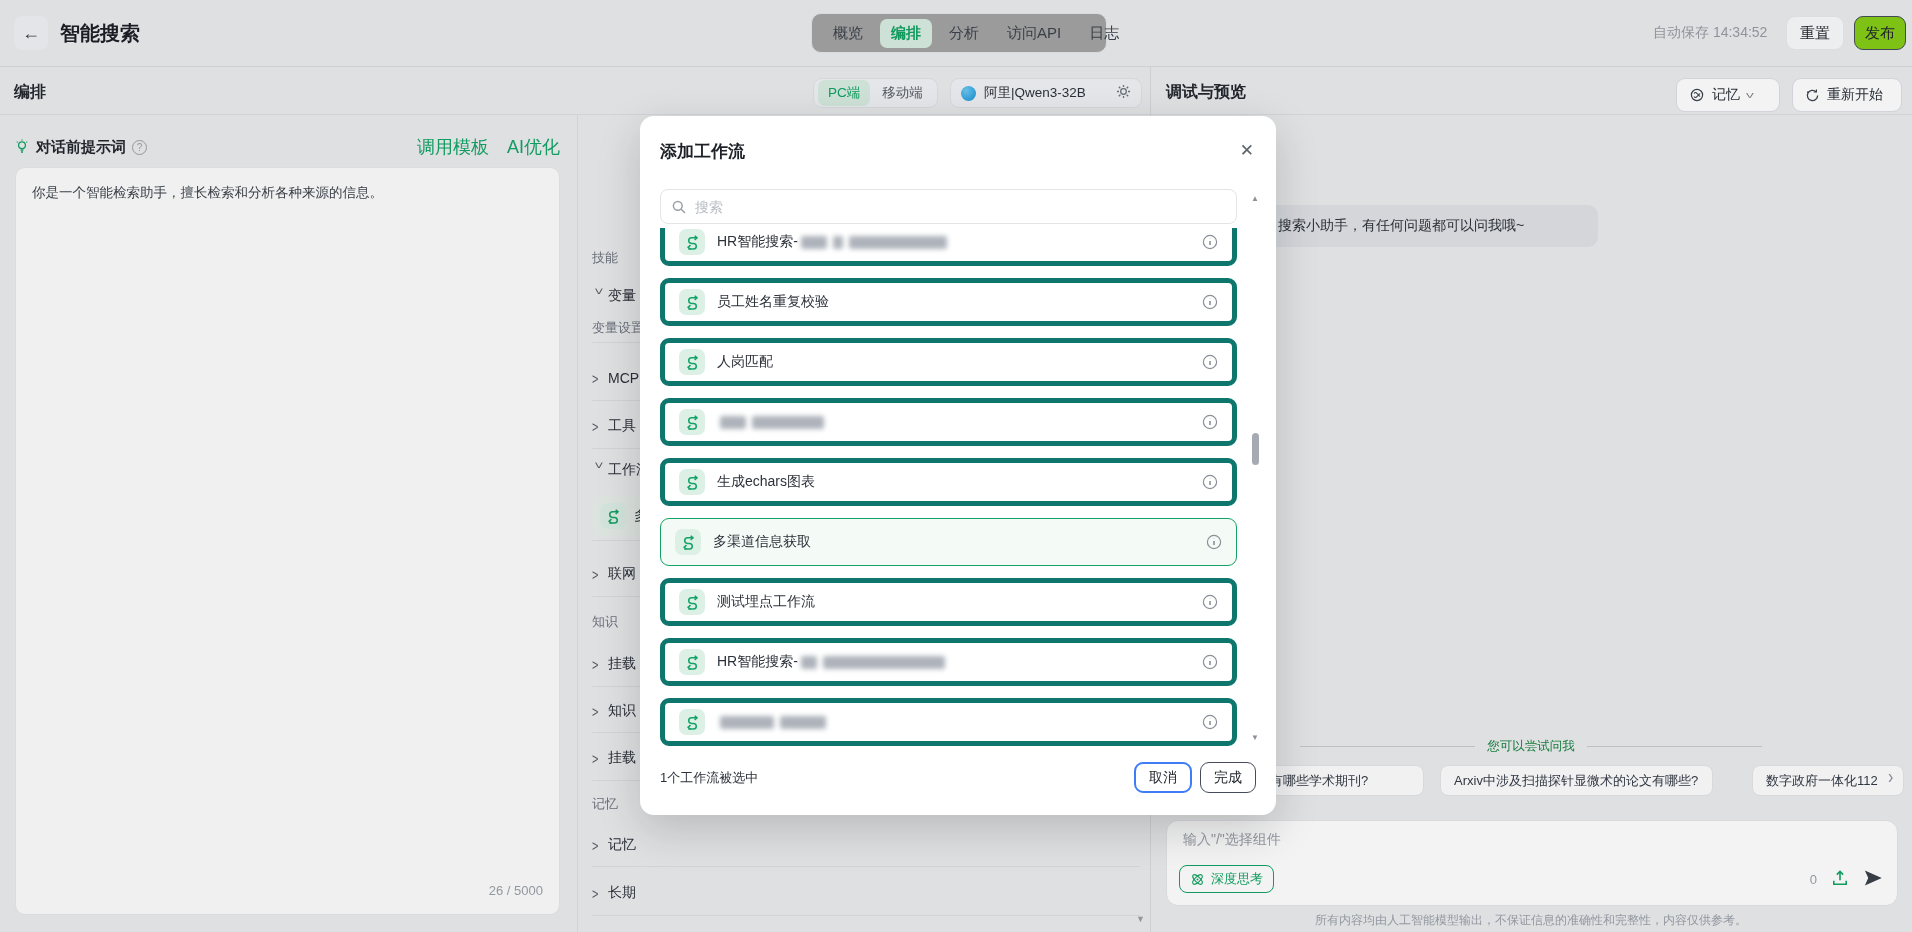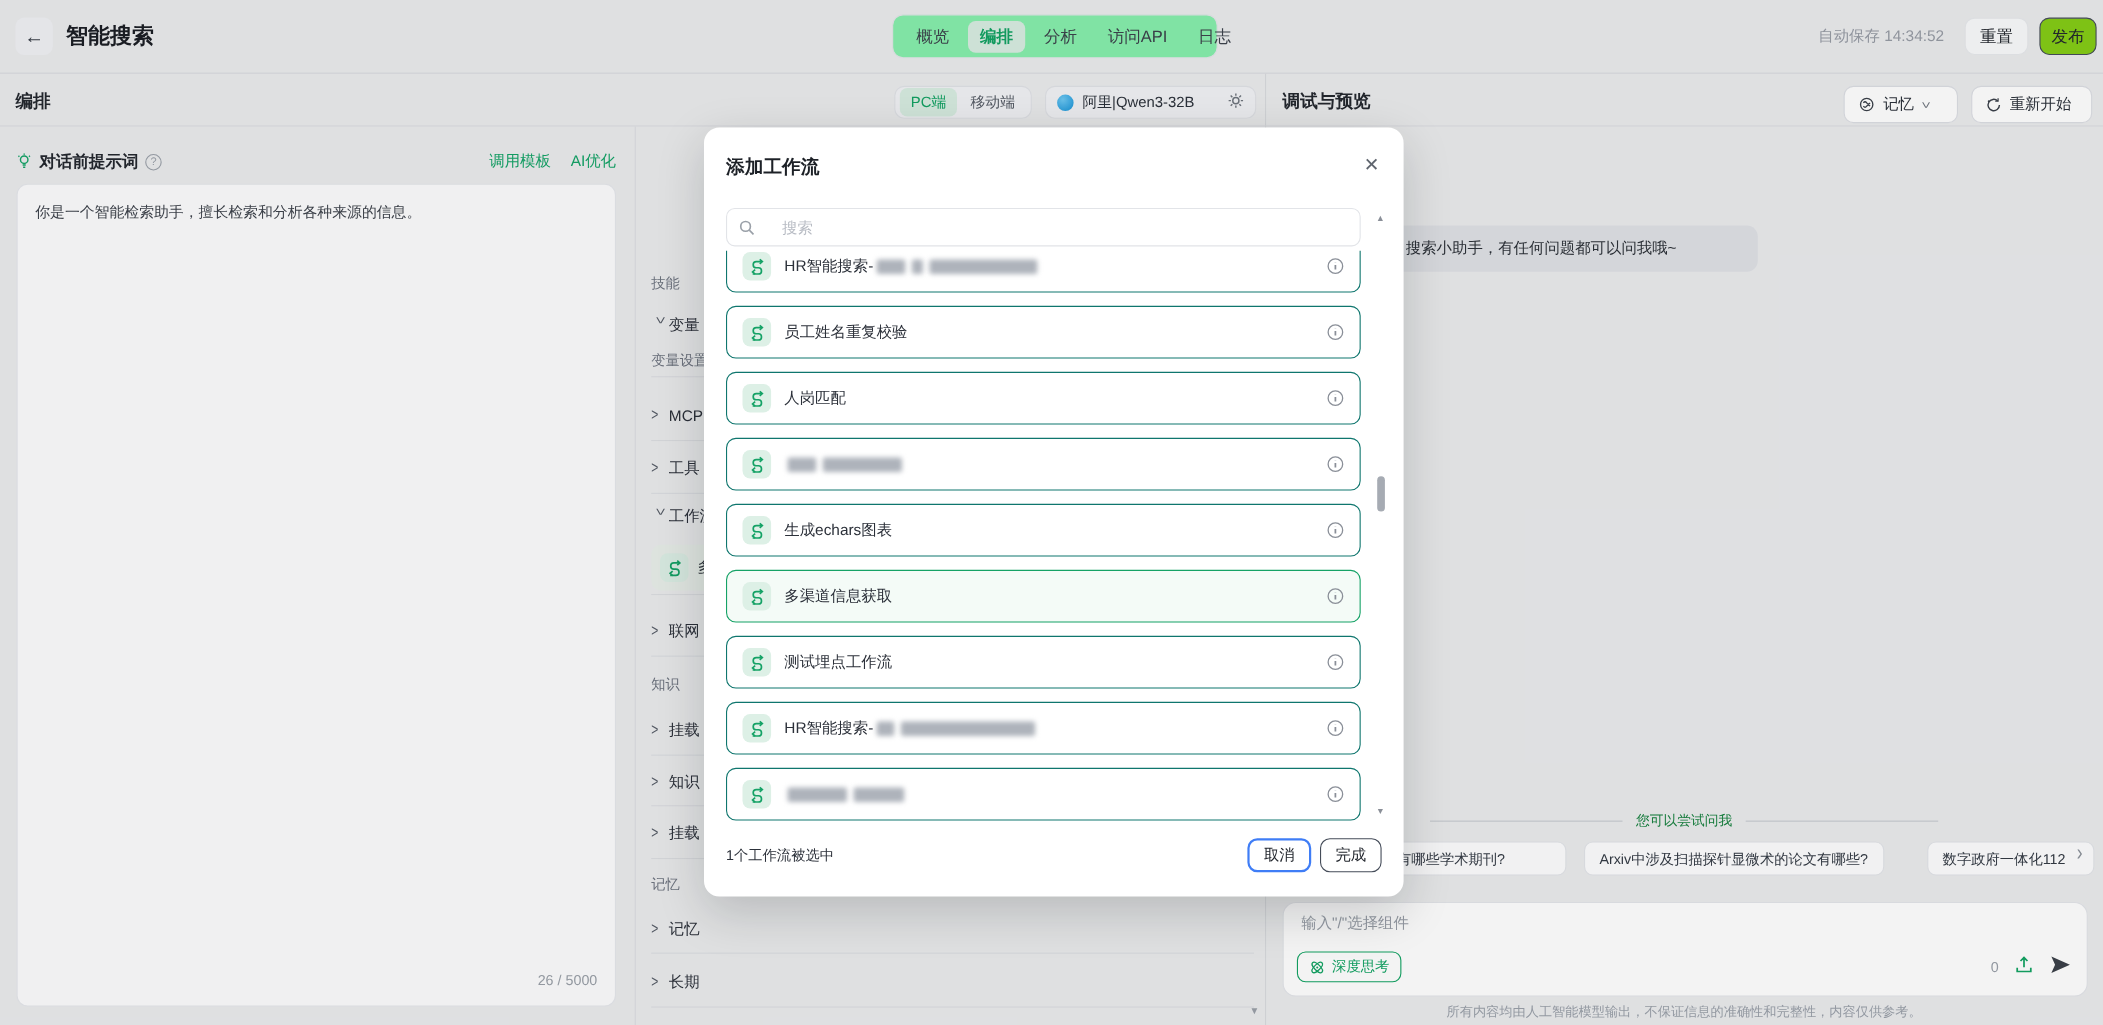--- a/index.html
+++ b/index.html
@@ -10,21 +10,21 @@
 
   
   .topbar-line { left:0; top:66px; width:1912px; height:1px; background:#d9dbde; }
   .subhead-line { left:0; top:114px; width:1912px; height:1px; background:#dcdee2; }
   .vdiv-left { left:577px; top:115px; width:1px; height:817px; background:#dcdee2; }
   .vdiv-right { left:1150px; top:67px; width:1px; height:865px; background:#d9dbde; }
 
   .back-btn { left:14px; top:16px; width:34px; height:34px; border-radius:8px; background:#f0f1f4; display:flex; align-items:center; justify-content:center; color:#3a4049; font-size:18px; cursor:pointer; }
   .page-title { left:60px; top:14px; font-size:20px; font-weight:bold; color:#1b1e24; line-height:38px; }
 
-  .tabgroup { left:811px; top:13px; height:40px; width:296px; background:#86efac; border:1px solid #e4e6e9; border-radius:10px; display:flex; align-items:center; padding:0 10px; gap:6px; }
+  .tabgroup { left:811px; top:13px; height:40px; width:296px; background:#a3a3a3; border:1px solid #e4e6e9; border-radius:10px; display:flex; align-items:center; padding:0 10px; gap:6px; }
   .tab { font-size:15px; color:#3c424b; padding:5px 11px; border-radius:7px; cursor:pointer; white-space:nowrap; }
   .tab.active { background:#d7ede1; color:#12a263; font-weight:bold; } 
   .txt-muted { color:#969ba4; }
   .btn { display:flex; align-items:center; justify-content:center; border-radius:9px; font-size:15px; cursor:pointer; background:#84cc16; }
   .reset-btn { left:1786px; top:16px; width:58px; height:34px; background:#f9fafb; border:1px solid #e7e9ec; }
   .publish-btn { left:1854px; top:16px; width:52px; height:34px; border:1.5px solid #454c59; }
 
   
   .panel-title { font-size:16px; font-weight:bold; color:#23272e; }
   .seg { left:813px; top:78px; height:30px; background:#f1f2f5; border:1px solid #e0e2e6; border-radius:9px; display:flex; align-items:center; padding:0 4px; gap:2px; }
@@ -35,21 +35,21 @@
   .model-name { font-size:13.5px; color:#2c323b; white-space:nowrap; }
   .gear { color:#6f757e; font-size:14px; margin-left:auto; }
 
   .hbtn { height:34px; background:#fff; border:1px solid #dcdee3; border-radius:9px; display:flex; align-items:center; gap:7px; padding:0 12px; font-size:14px; color:#2c323b; cursor:pointer; }
 
   
   .prompt-head { left:14px; top:133px; width:546px; height:28px; display:flex; align-items:center; }
   .bulb { color:#13a366; margin-right:6px; display:flex; }
   .p-title { font-size:15px; font-weight:bold; color:#23272e; }
   .q-circle { width:15px; height:15px; border:1px solid #9aa0a8; border-radius:50%; color:#9aa0a8; font-size:10px; display:inline-flex; align-items:center; justify-content:center; margin-left:6px; }
-  .green-link { color:#13a366; font-size:14px; cursor:pointer; }
+  .green-link { color:#13a366; font-size:18px; cursor:pointer; }
   .prompt-card { left:15px; top:167px; width:545px; height:748px; background:#fcfcfd; border:1px solid #e5e7eb; border-radius:10px; }
   .prompt-text { position:absolute; left:16px; top:14px; right:16px; font-size:13.5px; line-height:1.65; color:#3d424b; }
   .prompt-counter { position:absolute; right:16px; bottom:16px; font-size:13px; color:#9aa0a8; }
 
   
   #skills-col { left:582px; top:115px; width:566px; height:817px; overflow:hidden; }
   .sk-row { position:absolute; left:10px; width:548px; display:flex; align-items:center; }
   .sk-header { font-size:13px; color:#6f7580; }
   .sk-label { font-size:14px; color:#2c313a; white-space:nowrap; }
   .sk-sub { font-size:13px; color:#6f7580; }
@@ -74,25 +74,25 @@
   .count-0 { position:absolute; right:80px; bottom:18px; font-size:13px; color:#9aa0a9; }
   .upload-ico { position:absolute; right:48px; bottom:14px; cursor:pointer; }
   .send-ico { position:absolute; right:14px; bottom:13px; cursor:pointer; }
   .disclaimer { left:1160px; top:912px; width:742px; text-align:center; font-size:12px; color:#9aa0a9; }
 
   
   .overlay { left:0; top:0; width:1912px; height:932px; background:rgba(15,18,22,0.05); }
   .modal { left:640px; top:116px; width:636px; height:699px; background:#ffffff; border-radius:14px; box-shadow:0 14px 44px rgba(10,14,20,.18); }
   .modal-title { position:absolute; left:20px; top:24px; font-size:17px; font-weight:bold; color:#1d2127; }
   .modal-close { position:absolute; right:22px; top:24px; font-size:17px; color:#5f656e; cursor:pointer; }
-  .modal-search { position:absolute; left:20px; top:73px; width:577px; height:35px; border:1px solid #e2e4e8; border-radius:8px; display:flex; align-items:center; padding:0 10px; gap:24px; }
+  .modal-search { position:absolute; left:20px; top:73px; width:577px; height:35px; border:1px solid #e2e4e8; border-radius:8px; display:flex; align-items:center; padding:0 10px; gap:8px; }
   .modal-search input { border:none; outline:none; flex:1; font-size:14px; color:#2c323b; background:transparent; font-family:inherit; }
   .modal-search input::placeholder { color:#b8bcc4; }
   #wf-viewport { position:absolute; left:8px; top:112px; width:604px; height:522px; overflow:hidden; }
-  .wf-item { position:absolute; left:12px; width:577px; height:48px; background:#fff; border:1px solid #0f766e; border-radius:9px; display:flex; align-items:center; padding:0 14px; gap:12px; cursor:pointer; }
+  .wf-item { position:absolute; left:12px; width:577px; height:48px; background:#fff; border:5px solid #0f766e; border-radius:9px; display:flex; align-items:center; padding:0 14px; gap:12px; cursor:pointer; }
   .wf-item.selected { border:1.6px solid #15a266; background:#f4fbf7; }
   .wf-item .name { font-size:14px; color:#2c313a; display:flex; align-items:center; white-space:nowrap; }
   .blur-chunk { display:inline-block; height:13px; border-radius:2px; background:#aeb3bb; filter:blur(2.5px); margin:0 3px; vertical-align:middle; }
   .info-ico { margin-left:auto; flex:none; display:flex; cursor:pointer; }
   .scroll-arrow { position:absolute; left:611px; font-size:8px; color:#8a8f98; }
   .scroll-thumb { position:absolute; left:612px; top:317px; width:7px; height:32px; border-radius:4px; background:#a6abb3; }
   .modal-footer-status { position:absolute; left:20px; top:653px; font-size:13px; color:#2c313a; }
   .m-btn { position:absolute; top:646px; height:31px; border-radius:9px; background:#fff; display:flex; align-items:center; justify-content:center; font-size:14px; color:#23272e; cursor:pointer; }
   .cancel-btn { left:494px; width:58px; border:2px solid #3f7df6; }
   .done-btn { left:560px; width:56px; border:1.5px solid #454c59; }

